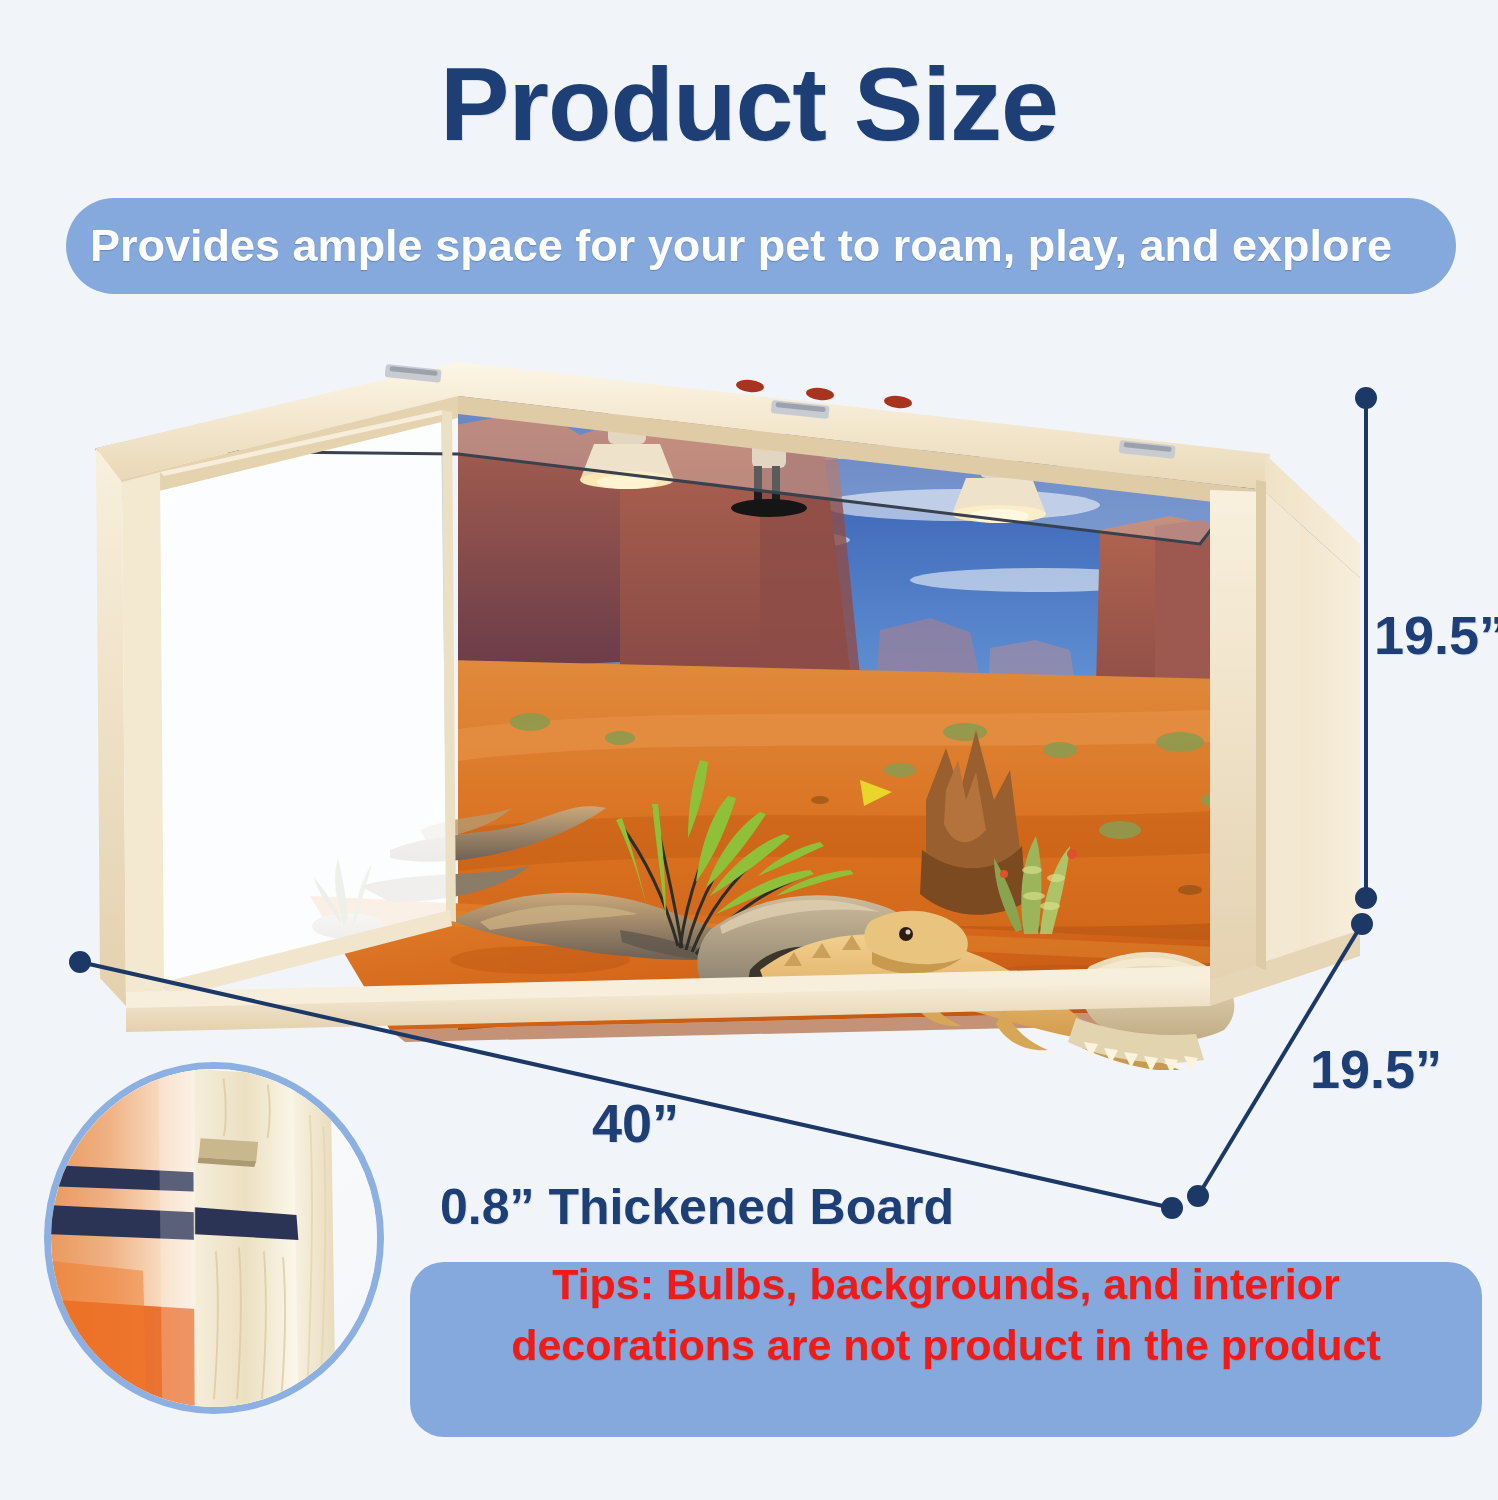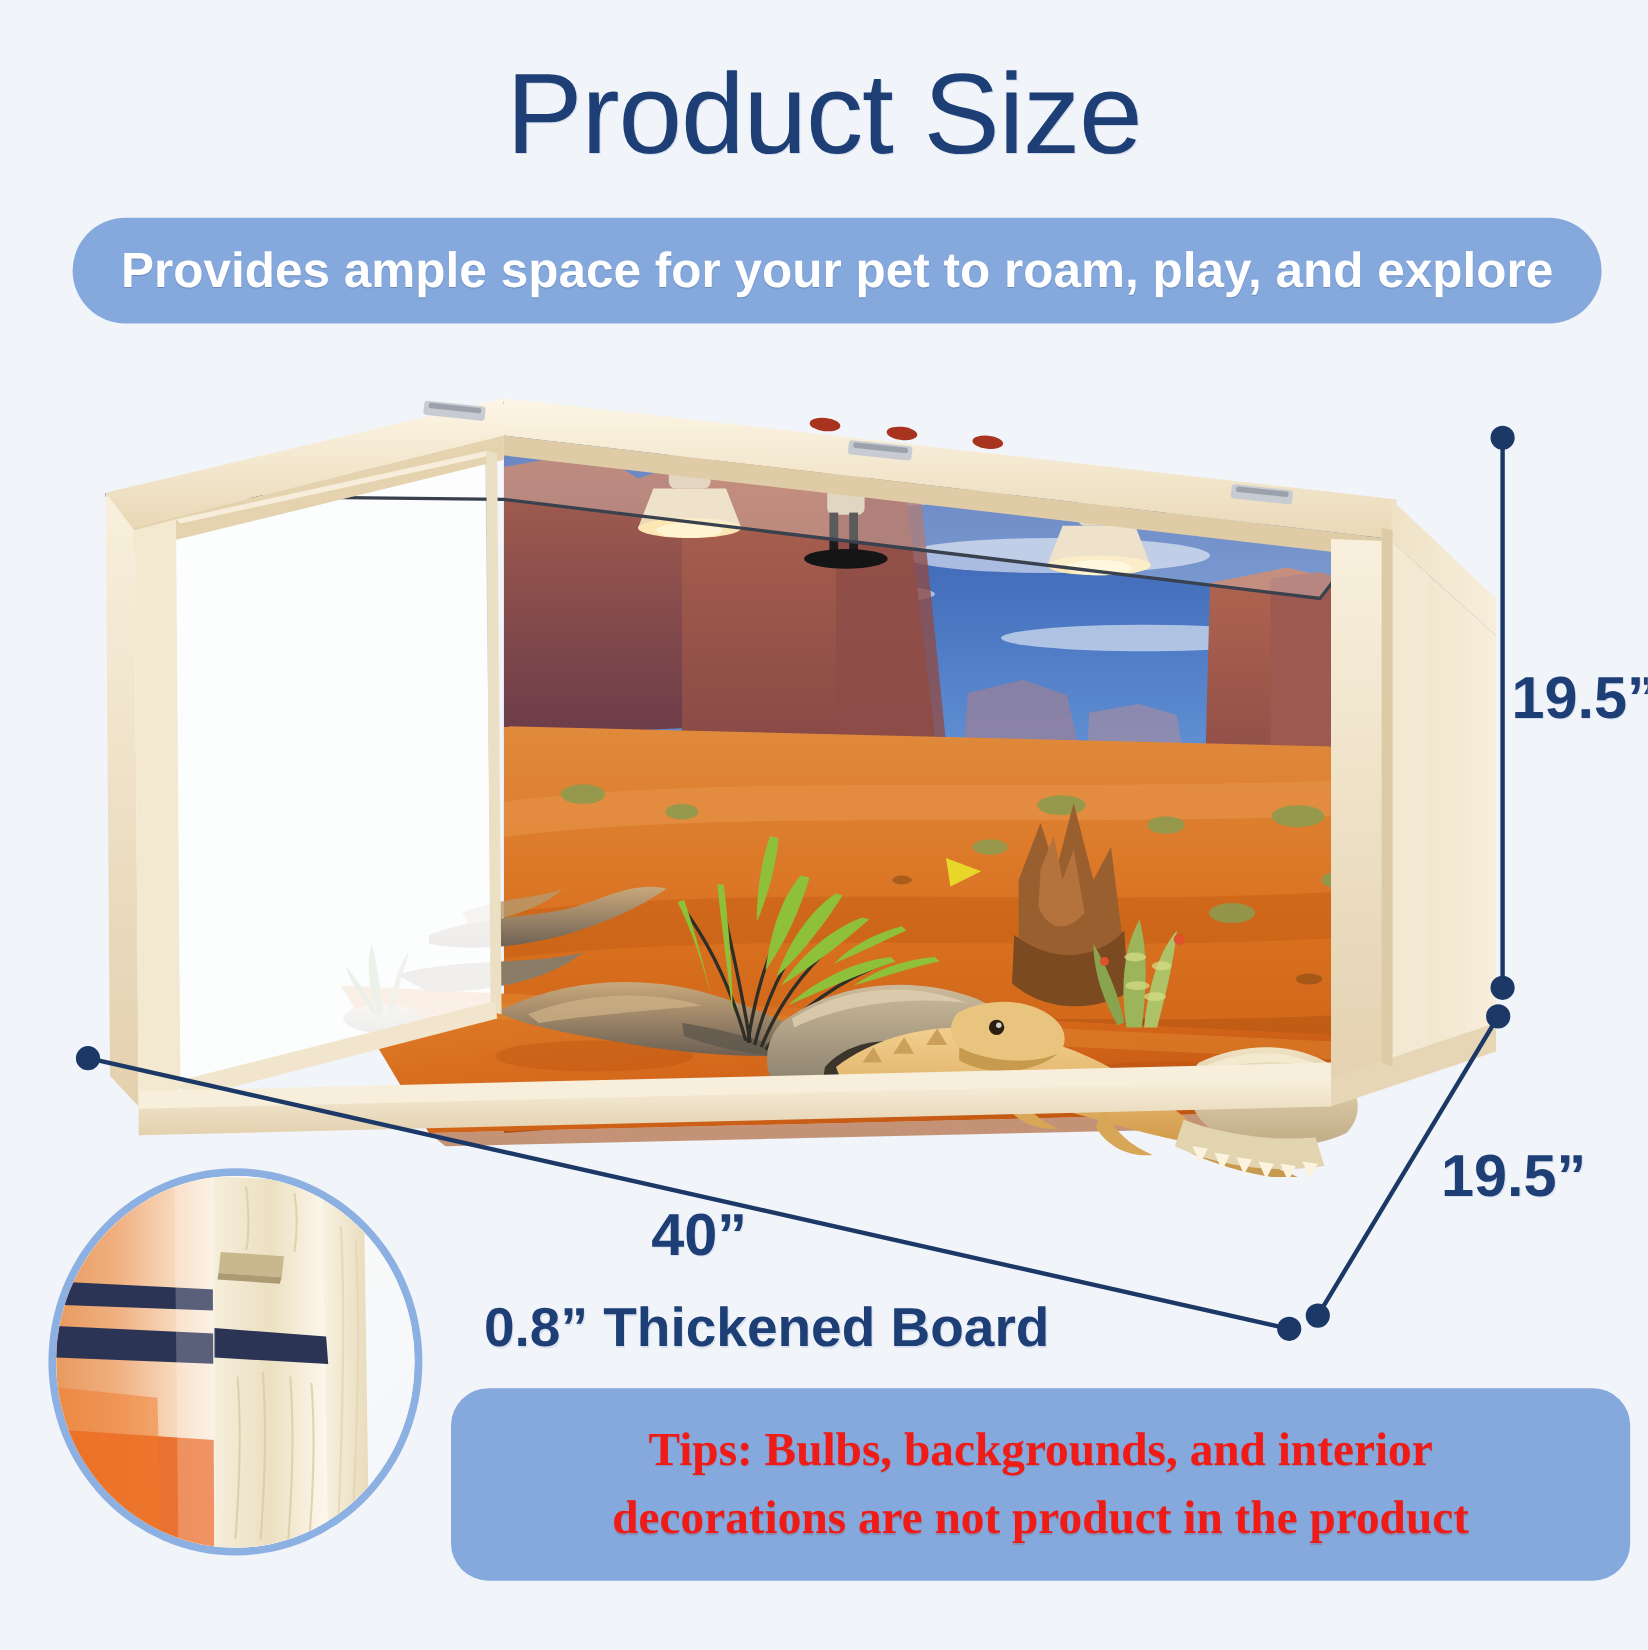--- a/index.html
+++ b/index.html
@@ -8,47 +8,46 @@
     background:#f1f4f9;
     font-family:"Liberation Sans", sans-serif;
     overflow:hidden;position:relative;
   }
   #stage{position:absolute;inset:0;}
 
   
   .title{
     position:absolute;left:0;right:0;top:52px;
     text-align:center;
-    font-size:104px;font-weight:normal;line-height:1;
+    font-size:104px;font-weight:bold;line-height:1;
     color:#1d3f76;letter-spacing:-1px;
     text-shadow:1px 1px 0 rgba(200,210,230,.7);
   }
 
   
   .pill{
     position:absolute;
     background:#86a9dd;
-    display:flex;align-items:center;justify-content:center;
+    display:flex;align-items:center;
     box-sizing:border-box;
   }
   .pill-sub{
     left:66px;top:198px;width:1390px;height:96px;
     border-radius:48px;
     color:#ffffff;font-size:45px;font-weight:bold;
     text-shadow:0 1px 1px rgba(60,90,140,.45);
     padding:0 24px;white-space:nowrap;
   }
   .pill-tips{
     left:410px;top:1262px;width:1072px;height:175px;
     border-radius:34px;
     flex-direction:column;gap:16px;
     color:#f01b16;font-size:43px;font-weight:bold;
     line-height:1.05;text-align:center;
     text-shadow:0 1px 1px rgba(120,60,60,.25);
-    font-family:Liberation Serif, serif;
   }
 
   
   .dim{
     position:absolute;
     color:#1d3f76;font-weight:bold;
     text-shadow:1px 1px 0 rgba(200,210,230,.6);
     white-space:nowrap;
   }
   .dim-height{left:1374px;top:604px;font-size:54px;}

